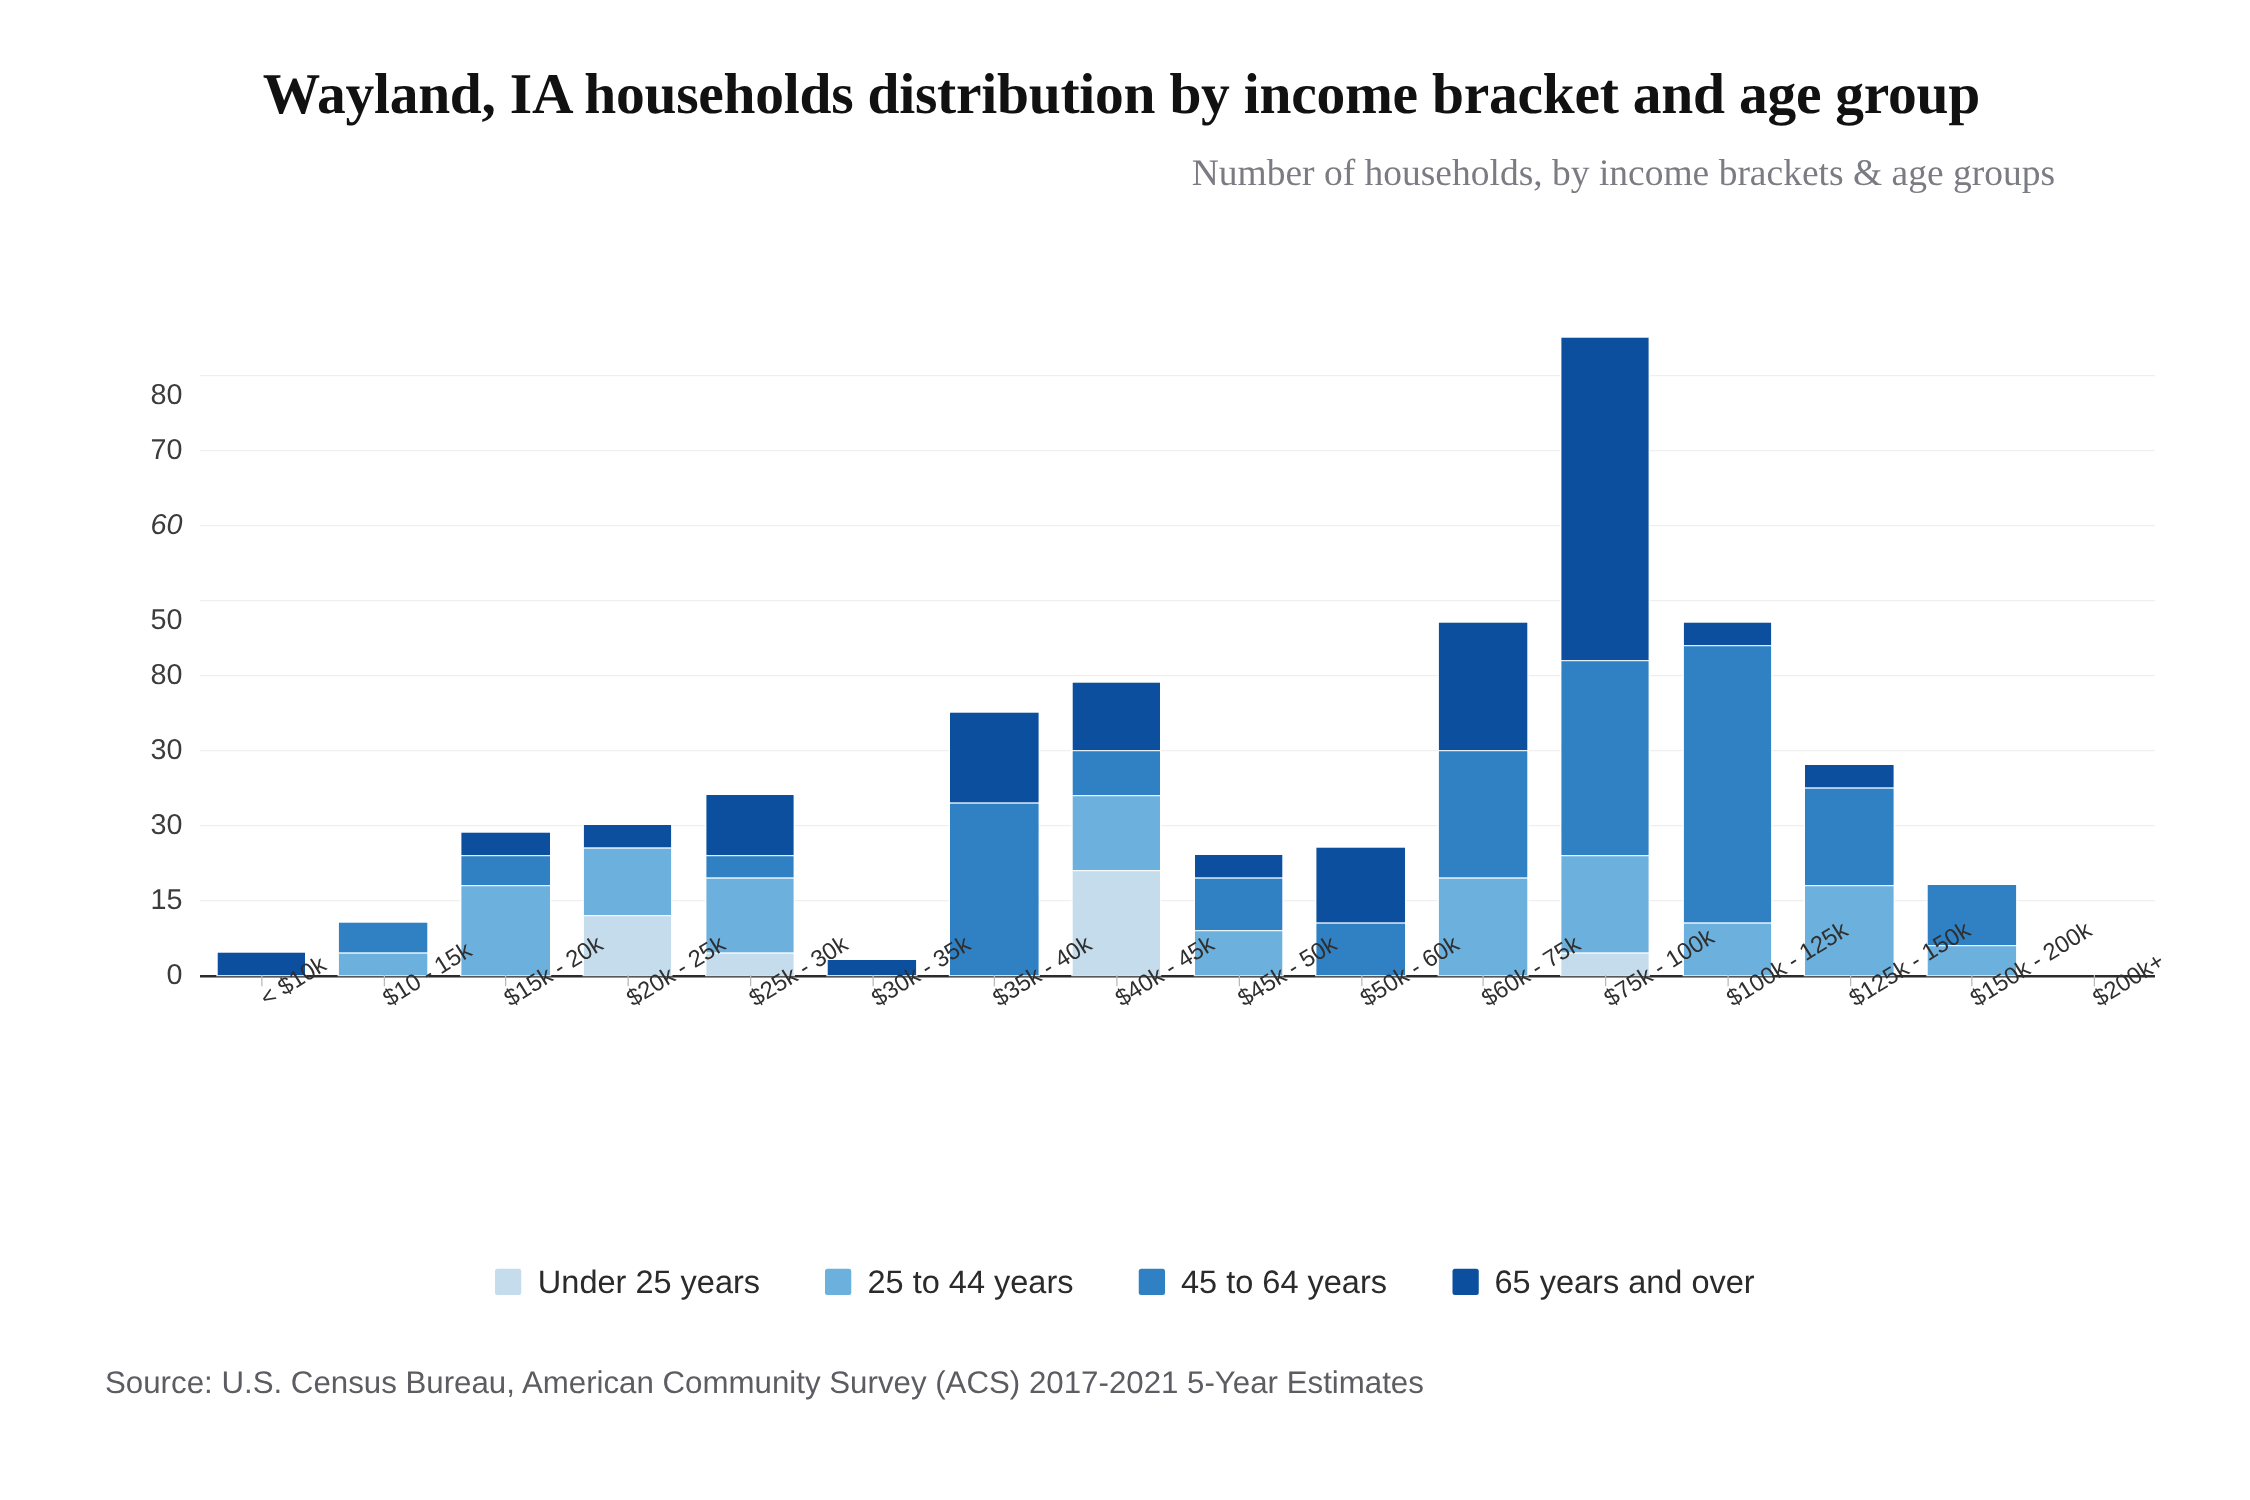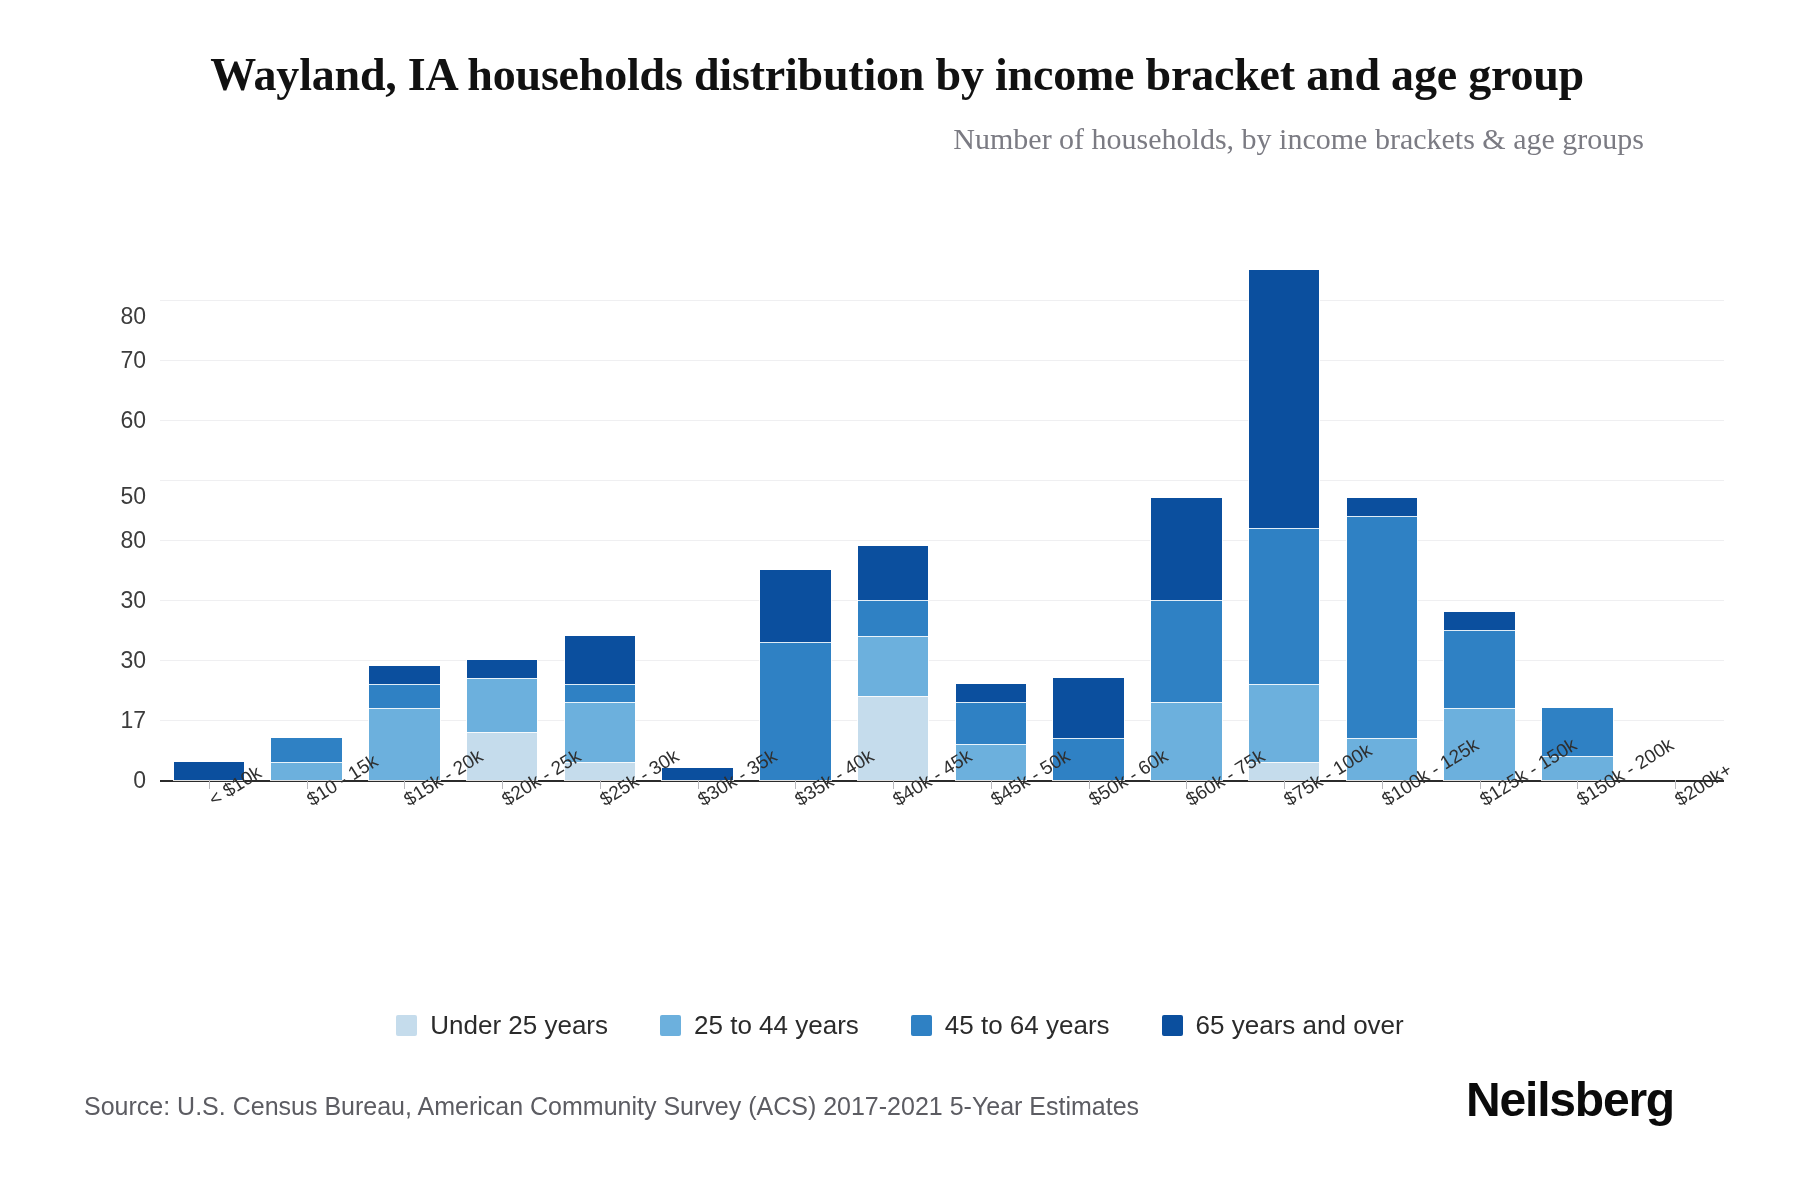--- a/index.html
+++ b/index.html
@@ -131,26 +131,26 @@
 <body>
 
 <div id="header">
   <h1 id="chart-title">Wayland, IA households distribution by income bracket and age group</h1>
   <p id="chart-subtitle">Number of households, by income brackets &amp; age groups</p>
 </div>
 
 <div id="plot-wrap">
   <div id="y-axis-labels">
       <div class="y-tick-label" style="top: 510px;">0</div>
-      <div class="y-tick-label" style="top: 450px;">17</div>
+      <div class="y-tick-label" style="top: 450px;">15</div>
       <div class="y-tick-label" style="top: 390px;">30</div>
       <div class="y-tick-label" style="top: 330px;">30</div>
       <div class="y-tick-label" style="top: 270px;">80</div>
       <div class="y-tick-label" style="top: 210px; margin-top: 16px;">50</div>
-      <div class="y-tick-label" style="top: 150px;">60</div>
+      <div class="y-tick-label" style="top: 150px; font-style: italic;">60</div>
       <div class="y-tick-label" style="top: 90px;">70</div>
       <div class="y-tick-label" style="top: 30px; margin-top: 16px;">80</div>
     </div>
   <div id="grid-area">
       <div class="gridline" style="top: 450px;"></div>
       <div class="gridline" style="top: 390px;"></div>
       <div class="gridline" style="top: 330px;"></div>
       <div class="gridline" style="top: 270px;"></div>
       <div class="gridline" style="top: 210px;"></div>
       <div class="gridline" style="top: 150px;"></div>
@@ -313,14 +313,13 @@
       <span class="legend-label">45 to 64 years</span>
     </div>
     <div class="legend-item">
       <span class="legend-swatch" style="background: rgb(11, 79, 158);"></span>
       <span class="legend-label">65 years and over</span>
     </div>
   </div>
 
 <div id="footer">
   <div id="source-note">Source: U.S. Census Bureau, American Community Survey (ACS) 2017-2021 5-Year Estimates</div>
-  <div id="brand-logo">Neilsberg</div>
 </div>
 
 </body></html>

